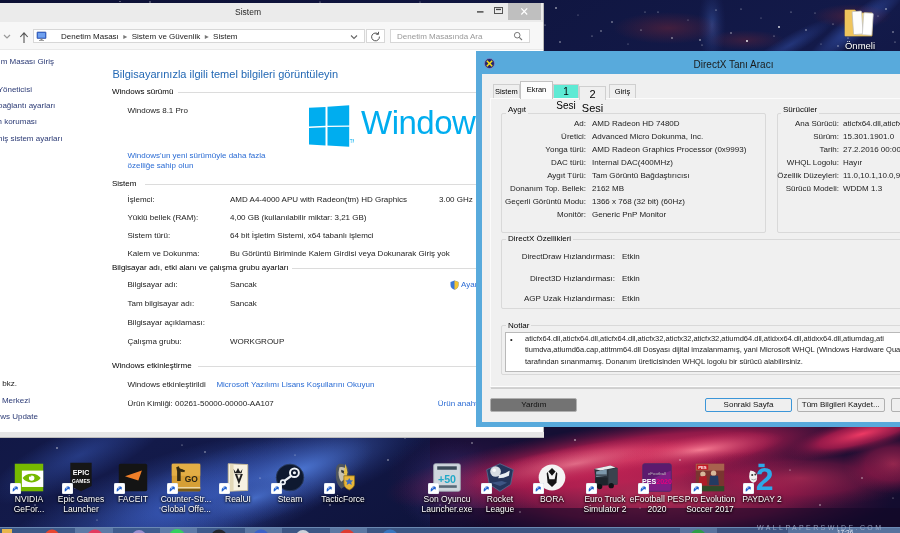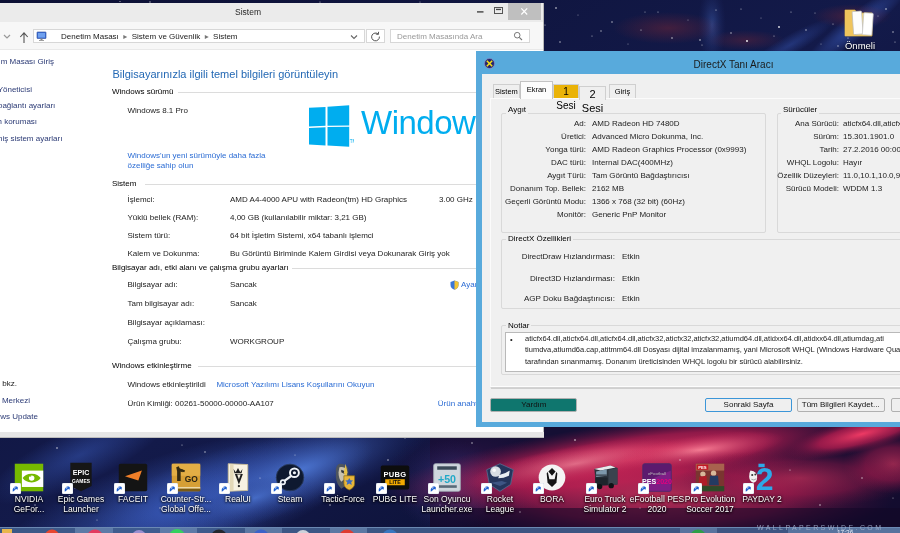--- a/index.html
+++ b/index.html
@@ -232,32 +232,20 @@
           <path d="M16 9 L21 11 L20 14 L16 12 Z" fill="#2e343b"></path>
           <path d="M21 2 L23 12 L21 20 L19 12 Z" fill="#e8c24a"></path>
           <path d="M19 16 L31 16 L31 25 Q31 30 25 32.5 Q19 30 19 25 Z" fill="#e8b63a" stroke="#8a6a12" stroke-width=".8"></path>
           <path d="M25 18.5 l1.4 2.8 3 .3 -2.2 2 .7 3 -2.9 -1.6 -2.9 1.6 .7 -3 -2.2 -2 3 -.3 Z" fill="#3e6cc0"></path>
         </svg><svg class="sc" width="11" height="11" viewBox="0 0 11 11">
           <rect x="0" y="0" width="11" height="11" rx="1.5" fill="#fff" stroke="#b9cade" stroke-width=".5"></rect>
           <path d="M3 8.2 L7.2 4 M7.2 4 L4.6 4 M7.2 4 L7.2 6.6 M3.2 8.4 Q2.8 5.8 4.4 4.6" fill="none" stroke="#1e5fd0" stroke-width="1.1"></path>
         </svg></div>
     <div class="lb">TacticForce</div>
   </div>
-    <div class="di" style="left:365px;top:0">
-    <div class="ic"><svg width="32" height="31" viewBox="0 0 36 36" preserveAspectRatio="none">
-          <rect x="2" y="4" width="32" height="28" rx="2" fill="#0d0d0d"></rect>
-          <text x="18" y="17" font-size="8.5" fill="#ffffff" text-anchor="middle" font-weight="bold" font-family="Liberation Sans" letter-spacing=".3">PUBG</text>
-          <rect x="7" y="20" width="22" height="7" fill="#f2a900"></rect>
-          <text x="18" y="26" font-size="6" fill="#0d0d0d" text-anchor="middle" font-weight="bold" font-family="Liberation Sans">LITE</text>
-        </svg><svg class="sc" width="11" height="11" viewBox="0 0 11 11">
-          <rect x="0" y="0" width="11" height="11" rx="1.5" fill="#fff" stroke="#b9cade" stroke-width=".5"></rect>
-          <path d="M3 8.2 L7.2 4 M7.2 4 L4.6 4 M7.2 4 L7.2 6.6 M3.2 8.4 Q2.8 5.8 4.4 4.6" fill="none" stroke="#1e5fd0" stroke-width="1.1"></path>
-        </svg></div>
-    <div class="lb">PUBG LITE</div>
-  </div>
     <div class="di" style="left:417px;top:0">
     <div class="ic"><svg width="32" height="31" viewBox="0 0 36 36" preserveAspectRatio="none">
           <rect x="3" y="2" width="30" height="32" rx="2" fill="#cfd6dd"></rect>
           <rect x="3" y="2" width="30" height="32" rx="2" fill="none" stroke="#9fa8b2" stroke-width="1"></rect>
           <rect x="7" y="5" width="22" height="4" fill="#3a4a58"></rect>
           <text x="18" y="24" font-size="12" fill="#22a9c8" text-anchor="middle" font-weight="bold" font-family="Liberation Sans">+50</text>
           <rect x="7" y="27" width="22" height="3" fill="#5a6a78"></rect>
         </svg><svg class="sc" width="11" height="11" viewBox="0 0 11 11">
           <rect x="0" y="0" width="11" height="11" rx="1.5" fill="#fff" stroke="#b9cade" stroke-width=".5"></rect>
           <path d="M3 8.2 L7.2 4 M7.2 4 L4.6 4 M7.2 4 L7.2 6.6 M3.2 8.4 Q2.8 5.8 4.4 4.6" fill="none" stroke="#1e5fd0" stroke-width="1.1"></path>
@@ -500,21 +488,21 @@
   <circle cx="5.5" cy="5.5" r="5" fill="#26266e" stroke="#9a9ad0" stroke-width=".6"></circle>
   <path d="M2.8 2.8 L8.2 8.2 M8.2 2.8 L2.8 8.2" stroke="#f4e11a" stroke-width="1.5"></path>
  </svg>
 
  <div class="a" style="left:6px;top:23px;width:503px;height:348px;background:#f0f0f0">
 
   <div class="a" style="left:7.5px;top:24px;width:489px;height:290px;background:#f0f0f0;border:1px solid #d3d3d3;border-top-color:#fbfbfb;border-left-color:#fbfbfb;box-shadow:inset -1px -1px 0 #fdfdfd, 1px 1px 0 #cfcfcf"></div>
 
   <div class="a" style="left:10.8px;top:10px;width:27.2px;height:14px;background:#efefef;border:1px solid #cfcfcf;border-bottom:none;font-size:7.5px;text-align:center;line-height:14px">Sistem</div>
   <div class="a" style="left:38px;top:7px;width:33px;height:18px;background:#fcfcfc;border:1px solid #c3c3c3;border-bottom:none;font-size:7.5px;text-align:center;line-height:16px;z-index:2">Ekran</div>
-  <div class="a" style="left:71px;top:10px;width:26px;height:14px;background:#eab308;border:1px solid #cfcfcf;border-bottom:none;font-size:10px;text-align:center;line-height:14px">1 Sesi</div>
+  <div class="a" style="left:71px;top:10px;width:26px;height:14px;background:#5eead4;border:1px solid #cfcfcf;border-bottom:none;font-size:10px;text-align:center;line-height:14px">1 Sesi</div>
   <div class="a" style="left:97px;top:12px;width:27px;height:14px;background:#efefef;border:1px solid #cfcfcf;border-bottom:none;font-size:11px;text-align:center;line-height:14px">2 Sesi</div>
   <div class="a" style="left:127px;top:10px;width:27px;height:14px;background:#efefef;border:1px solid #cfcfcf;border-bottom:none;font-size:7.5px;text-align:center;line-height:14px">Giriş</div>
 
   <div class="a" style="left:19px;top:39px;width:265px;height:120px;border:1px solid #d9d9d9;border-radius:2px"></div>
   <div class="a t8" style="left:24px;top:30.5px;background:#f0f0f0;padding:0 2px">Aygıt</div>
 
   <div class="a t8 lbl" style="left:0;top:44.5px;width:104px;text-align:right">Ad:</div>
       <div class="a t8 lbl" style="left:110px;top:44.5px">AMD Radeon HD 7480D</div>
   <div class="a t8 lbl" style="left:0;top:57.6px;width:104px;text-align:right">Üretici:</div>
       <div class="a t8 lbl" style="left:110px;top:57.6px">Advanced Micro Dokunma, Inc.</div>
@@ -545,29 +533,29 @@
       <div class="a t8 lbl" style="left:361px;top:96.9px">11.0,10.1,10.0,9.3</div>
   <div class="a t8 lbl" style="left:255px;top:110px;width:102px;text-align:right">Sürücü Modeli:</div>
       <div class="a t8 lbl" style="left:361px;top:110px">WDDM 1.3</div>
 
   <div class="a" style="left:19px;top:164.5px;width:471px;height:70px;border:1px solid #d9d9d9;border-radius:2px"></div>
   <div class="a t8" style="left:24px;top:159.5px;background:#f0f0f0;padding:0 2px">DirectX Özellikleri</div>
   <div class="a t8 lbl" style="left:0;top:178px;width:133px;text-align:right">DirectDraw Hızlandırması:</div>
       <div class="a t8 lbl" style="left:140px;top:178px">Etkin</div>
   <div class="a t8 lbl" style="left:0;top:199.5px;width:133px;text-align:right">Direct3D Hızlandırması:</div>
       <div class="a t8 lbl" style="left:140px;top:199.5px">Etkin</div>
-  <div class="a t8 lbl" style="left:0;top:219.5px;width:133px;text-align:right">AGP Doku Bağdaştırıcısı:</div>
+  <div class="a t8 lbl" style="left:0;top:219.5px;width:133px;text-align:right">AGP Uzak Hızlandırması:</div>
       <div class="a t8 lbl" style="left:140px;top:219.5px">Etkin</div>
 
   <div class="a" style="left:19px;top:251px;width:471px;height:50px;border:1px solid #d9d9d9;border-radius:2px"></div>
   <div class="a t8" style="left:24px;top:246.5px;background:#f0f0f0;padding:0 2px">Notlar</div>
   <div class="a" style="left:23px;top:258px;width:460px;height:40px;background:#fff;border:1px solid #b9b9b9"></div>
   <div class="a t75 lbl" style="left:28px;top:260.5px">•</div>
   <div class="a t75 lbl" style="left:43px;top:259.5px">aticfx64.dll,aticfx64.dll,aticfx64.dll,aticfx32,aticfx32,aticfx32,atiumd64.dll,atidxx64.dll,atidxx64.dll,atiumdag,ati</div>
   <div class="a t75 lbl" style="left:43px;top:271px">tiumdva,atiumd6a.cap,atitmm64.dll Dosyası dijital imzalanmamış, yani Microsoft WHQL (Windows Hardware Qualit</div>
   <div class="a t75 lbl" style="left:43px;top:282.5px">tarafından sınanmamış. Donanım üreticisinden WHQL logolu bir sürücü alabilirsiniz.</div>
 
-  <div class="a" style="left:8.4px;top:324.3px;width:87px;height:13.5px;background:#0f766e;border:1px solid #b0b0b0;border-radius:2px;font-size:8px;text-align:center;line-height:12.5px;color:#111">Yardım</div>
+  <div class="a" style="left:8.4px;top:324.3px;width:87px;height:13.5px;background:#737373;border:1px solid #b0b0b0;border-radius:2px;font-size:8px;text-align:center;line-height:12.5px;color:#111">Yardım</div>
   <div class="a" style="left:223px;top:324.3px;width:87px;height:13.5px;background:#efefef;border:1px solid #3c96d8;border-radius:2px;font-size:8px;text-align:center;line-height:12.5px;color:#111">Sonraki Sayfa</div>
   <div class="a" style="left:314.7px;top:324.3px;width:88px;height:13.5px;background:#efefef;border:1px solid #b0b0b0;border-radius:2px;font-size:8px;text-align:center;line-height:12.5px;color:#111">Tüm Bilgileri Kaydet...</div>
   <div class="a" style="left:408.7px;top:324.3px;width:87px;height:13.5px;background:#efefef;border:1px solid #b0b0b0;border-radius:2px;font-size:8px;text-align:center;line-height:12.5px;color:#111">Çıkış</div>
  </div>
 </div>
 
 </body></html>

